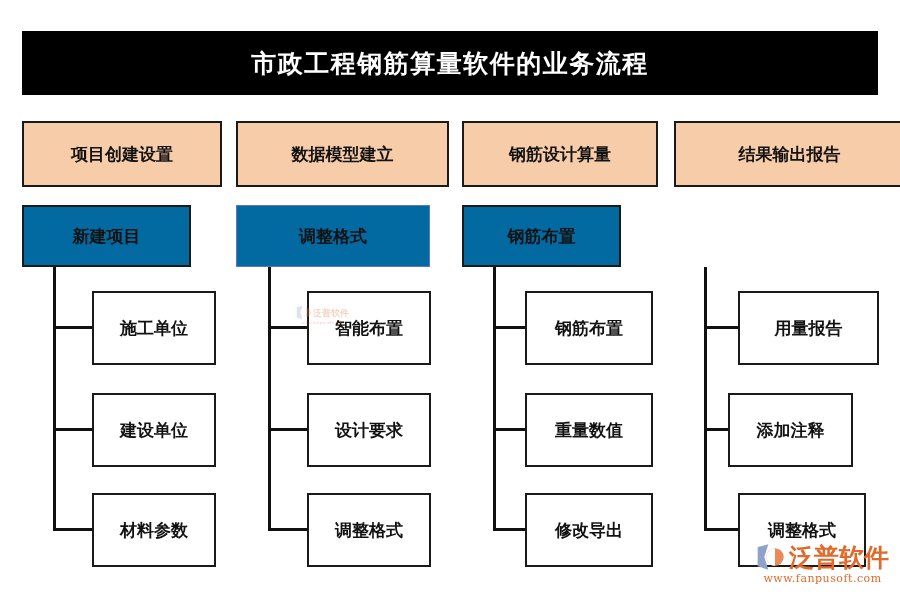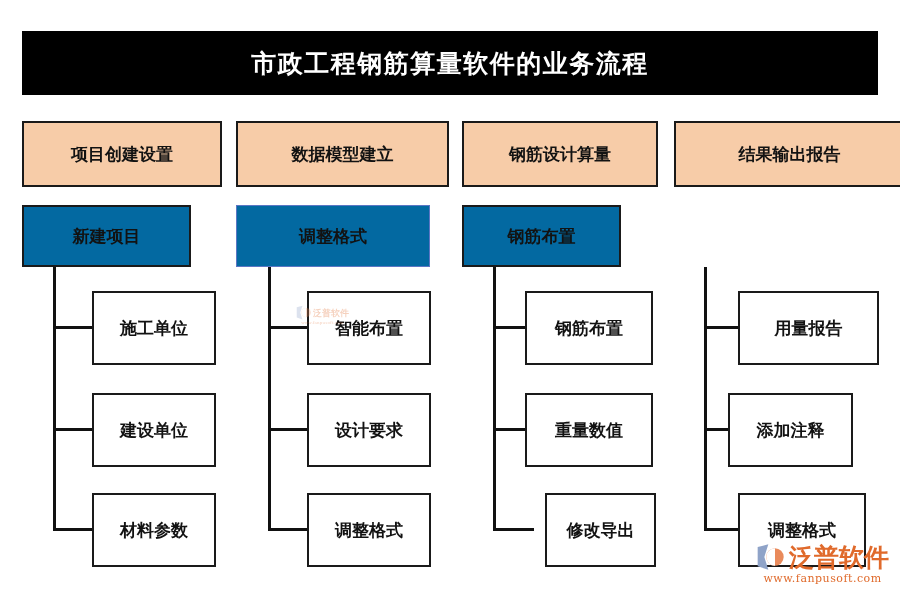--- a/index.html
+++ b/index.html
@@ -200,21 +200,21 @@
   <div class="vline" style="left:493px; top:267px; height:264px;"></div>
   <div class="hline" style="left:493px; top:326px; width:41px;"></div>
   <div class="hline" style="left:493px; top:428px; width:41px;"></div>
   <div class="hline" style="left:493px; top:528px; width:41px;"></div>
   <div class="box box-leaf" style="left:525px; top:291px; width:128px;">
     <span>钢筋布置</span>
   </div>
   <div class="box box-leaf" style="left:525px; top:393px; width:128px;">
     <span>重量数值</span>
   </div>
-  <div class="box box-leaf" style="left:525px; top:493px; width:111px;margin-left:20px;">
+  <div class="box box-leaf" style="left:525px; top:493px; width:128px;">
     <span>修改导出</span>
   </div>
 
   <div class="box box-l1" style="left:674px; top:121px; width:231px;">
     <span>结果输出报告</span>
   </div>
   <div class="vline" style="left:704px; top:267px; height:264px;"></div>
   <div class="hline" style="left:704px; top:326px; width:41px;"></div>
   <div class="hline" style="left:704px; top:428px; width:41px;"></div>
   <div class="hline" style="left:704px; top:528px; width:41px;"></div>

